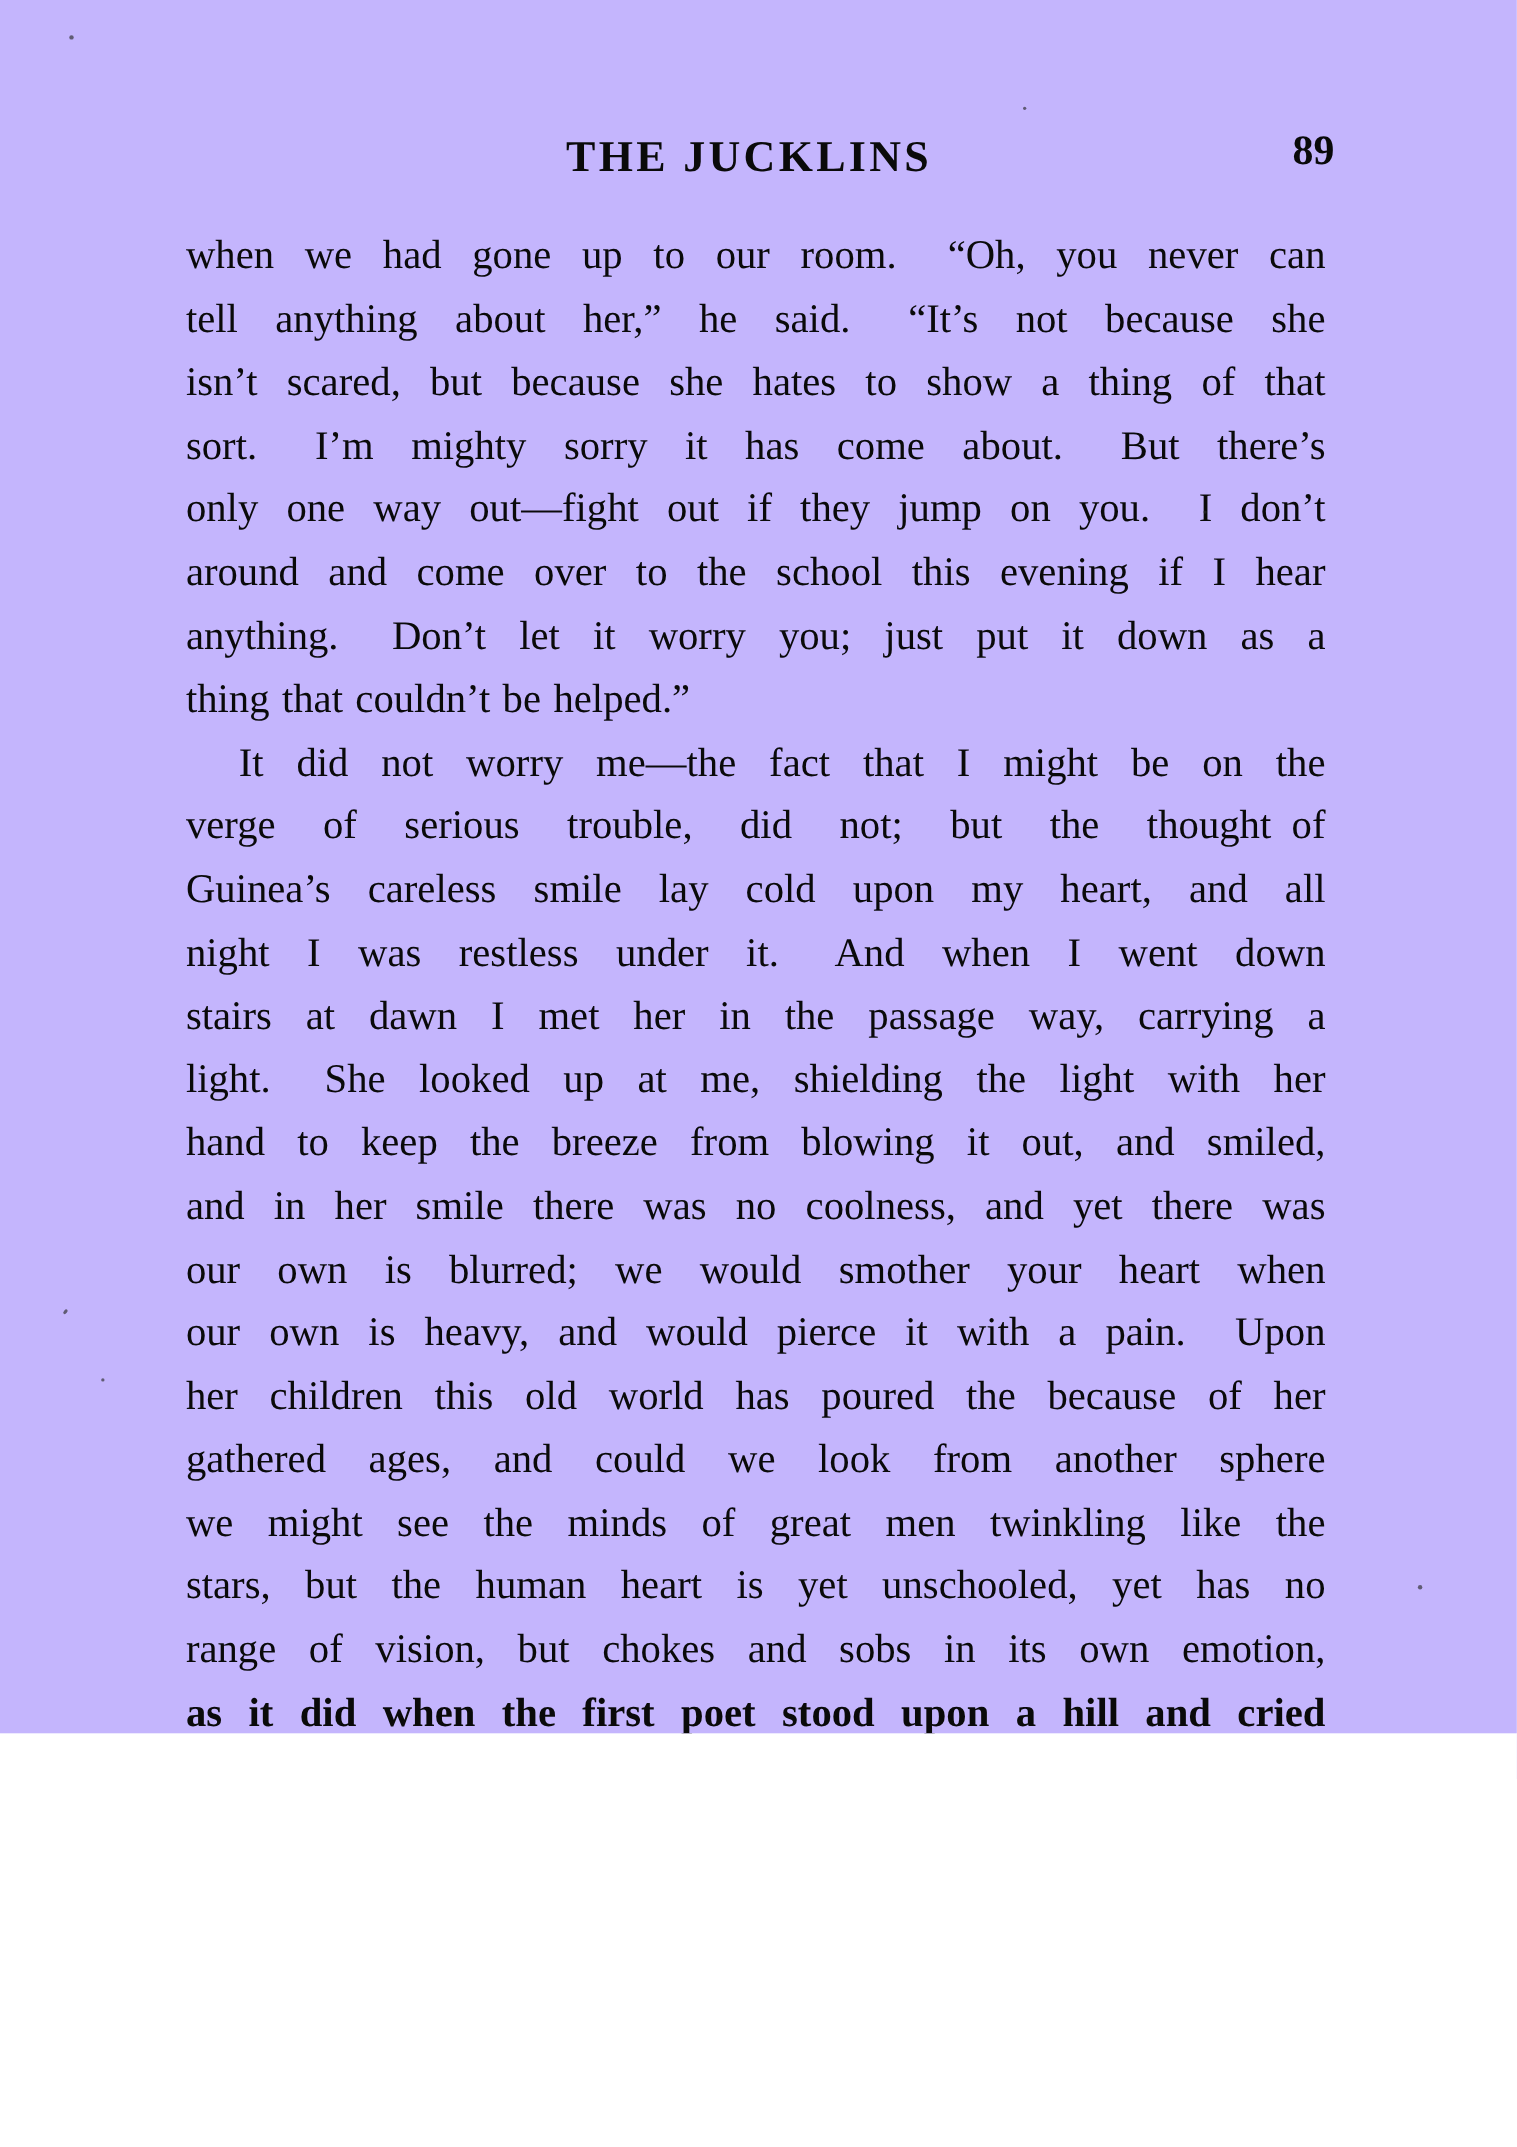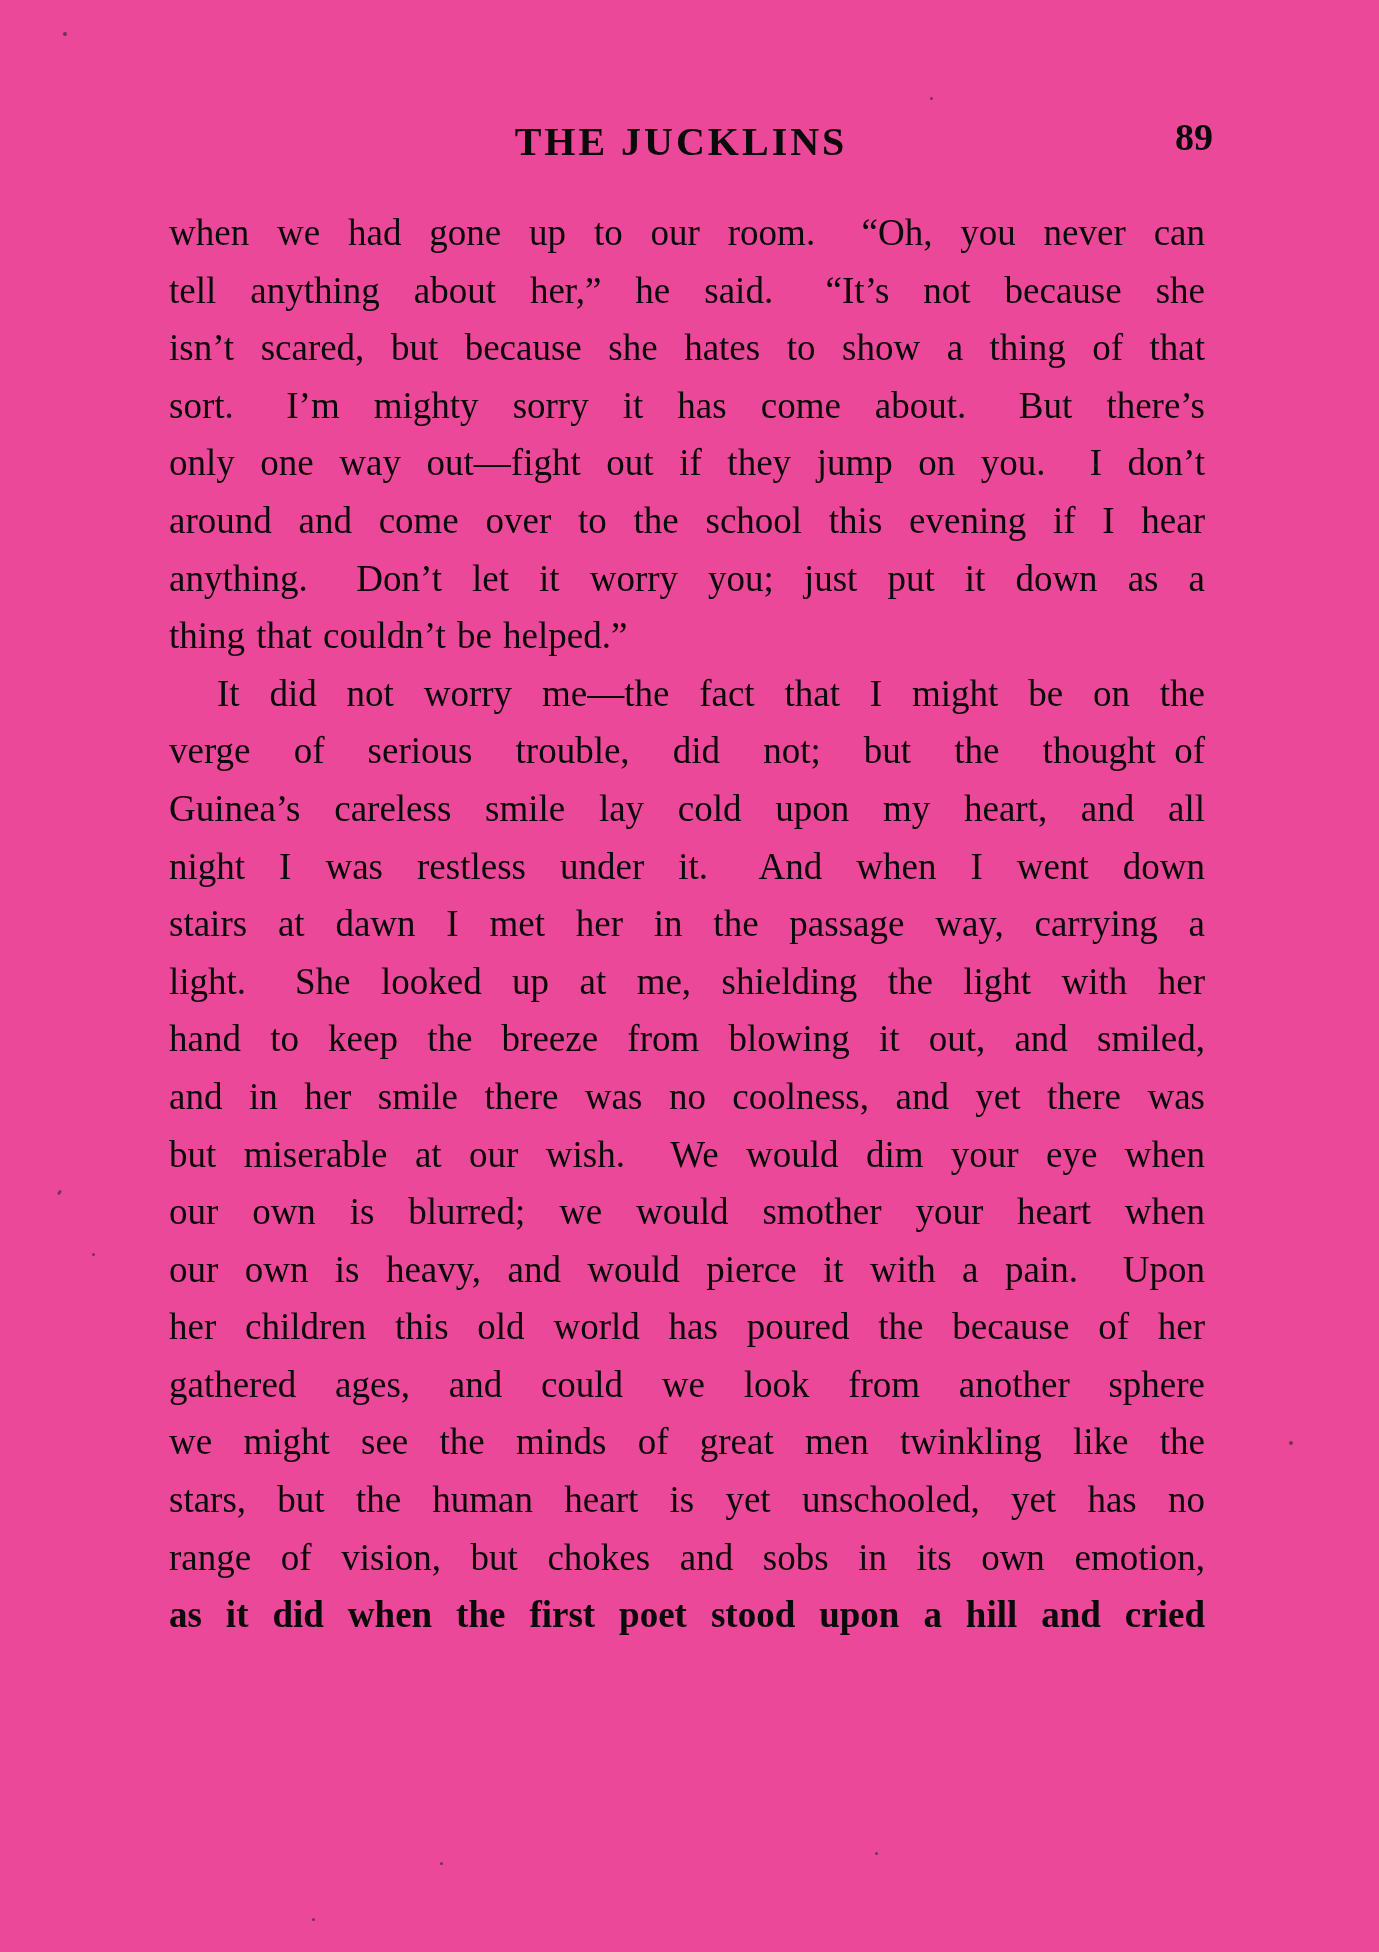--- a/index.html
+++ b/index.html
@@ -3,22 +3,22 @@
 <meta charset="utf-8">
 <style>
   html, body {
     margin: 0;
     padding: 0;
     background: #ffffff;
   }
   .page {
     position: relative;
     width: 1379px;
-    height: 1952px;
-    background: #ec4899;
+    height: 1576px;
+    background: #c4b5fd;
     color: #0a0a0a;
     font-family: "Liberation Serif", "DejaVu Serif", serif;
     overflow: hidden;
   }
   .running-head {
     position: absolute;
     top: 120px;
     left: 163px;
     width: 1036px;
     height: 50px;
@@ -89,21 +89,20 @@
       <div class="line">anything.  Don’t let it worry you; just put it down as a</div>
       <div class="line last">thing that couldn’t be helped.”</div>
       <div class="line indent">It did not worry me—the fact that I might be on the</div>
       <div class="line">verge of serious trouble, did not; but the thought of</div>
       <div class="line">Guinea’s careless smile lay cold upon my heart, and all</div>
       <div class="line">night I was restless under it.  And when I went down</div>
       <div class="line">stairs at dawn I met her in the passage way, carrying a</div>
       <div class="line">light.  She looked up at me, shielding the light with her</div>
       <div class="line">hand to keep the breeze from blowing it out, and smiled,</div>
       <div class="line">and in her smile there was no coolness, and yet there was</div>
-      <div class="line">but miserable at our wish.  We would dim your eye when</div>
       <div class="line">our own is blurred; we would smother your heart when</div>
       <div class="line">our own is heavy, and would pierce it with a pain.  Upon</div>
       <div class="line">her children this old world has poured the because of her</div>
       <div class="line">gathered ages, and could we look from another sphere</div>
       <div class="line">we might see the minds of great men twinkling like the</div>
       <div class="line">stars, but the human heart is yet unschooled, yet has no</div>
       <div class="line">range of vision, but chokes and sobs in its own emotion,</div>
       <div class="line heavy">as it did when the first poet stood upon a hill and cried</div>
     </main>
 

